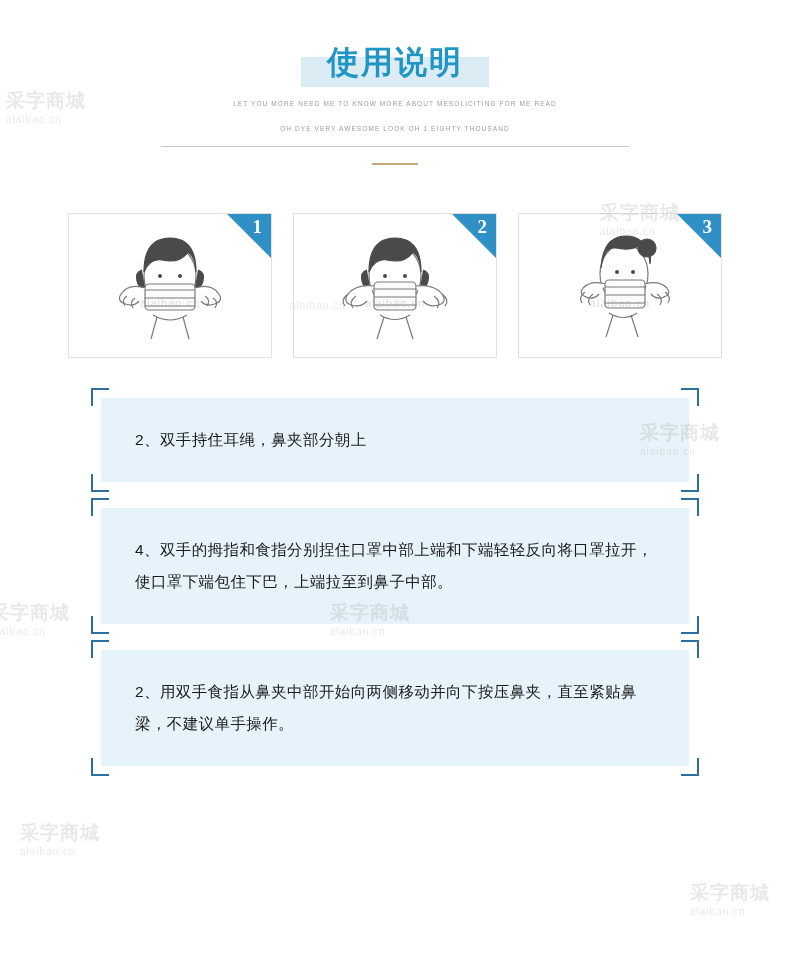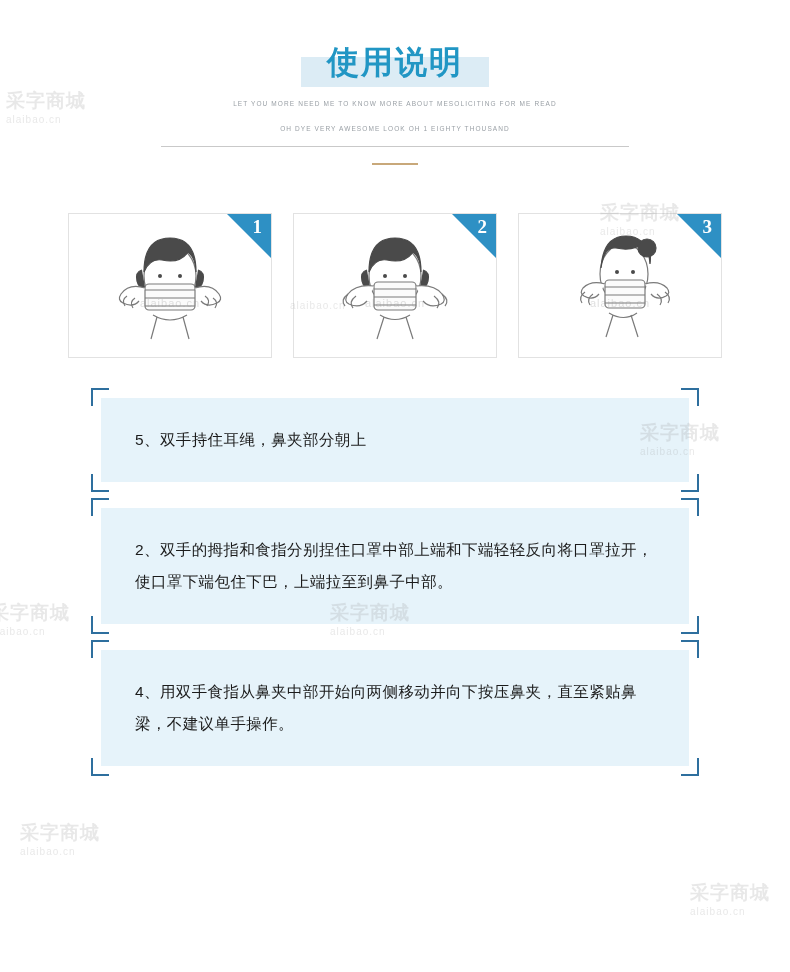--- a/index.html
+++ b/index.html
@@ -271,38 +271,38 @@
 
   </div>
 
   <div class="instructions">
 
     <div class="instr" style="min-height:78px;">
       <span class="br-tl"></span>
       <span class="br-tr"></span>
       <span class="br-bl"></span>
       <span class="br-br"></span>
-      <p>5、双手持住耳绳，鼻夹部分朝上</p>
+      <p>2、双手持住耳绳，鼻夹部分朝上</p>
     </div>
 
 
     <div class="instr" style="min-height:84px;">
       <span class="br-tl"></span>
       <span class="br-tr"></span>
       <span class="br-bl"></span>
       <span class="br-br"></span>
-      <p>2、双手的拇指和食指分别捏住口罩中部上端和下端轻轻反向将口罩拉开， 使口罩下端包住下巴，上端拉至到鼻子中部。</p>
+      <p>4、双手的拇指和食指分别捏住口罩中部上端和下端轻轻反向将口罩拉开， 使口罩下端包住下巴，上端拉至到鼻子中部。</p>
     </div>
 
     <div class="instr" style="min-height:84px;">
       <span class="br-tl"></span>
       <span class="br-tr"></span>
       <span class="br-bl"></span>
       <span class="br-br"></span>
-      <p>4、用双手食指从鼻夹中部开始向两侧移动并向下按压鼻夹，直至紧贴鼻梁，不建议单手操作。</p>
+      <p>2、用双手食指从鼻夹中部开始向两侧移动并向下按压鼻夹，直至紧贴鼻梁，不建议单手操作。</p>
     </div>
 
   </div>
 
   <div class="wm wm-1">
     <span>采字商城</span>
     <small>alaibao.cn</small>
   </div>
   <div class="wm wm-2">
     <span>采字商城</span>

